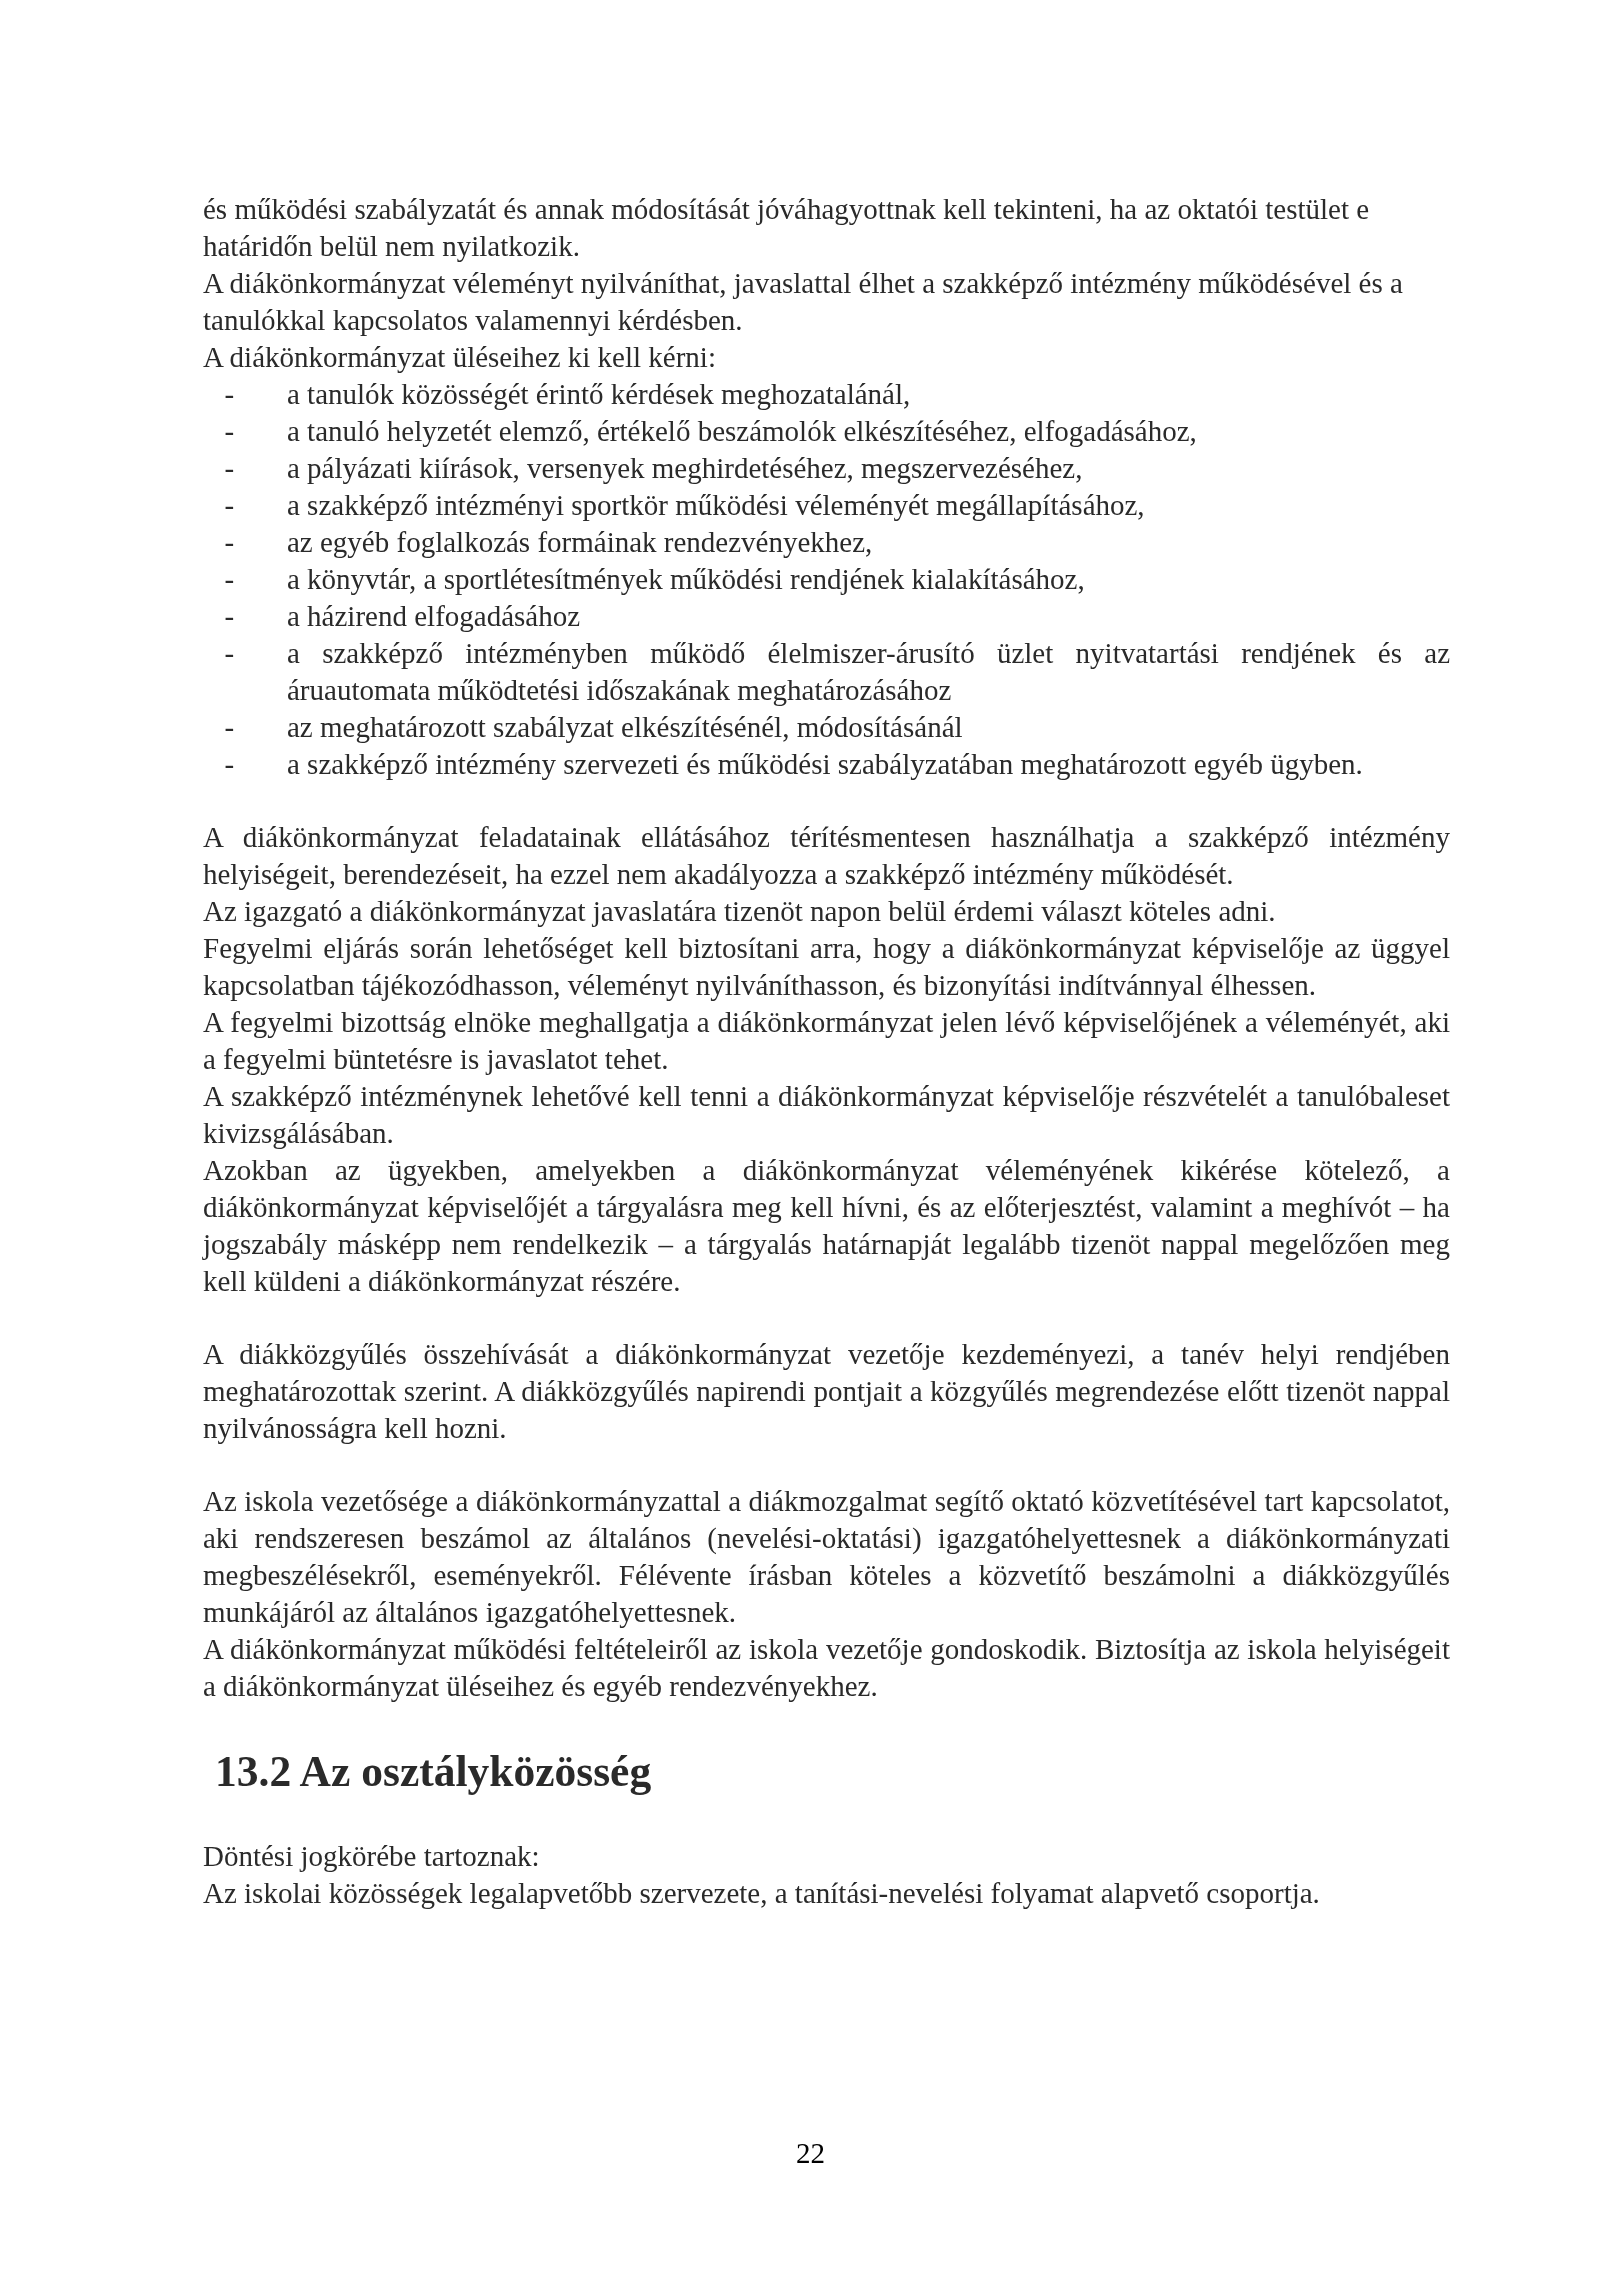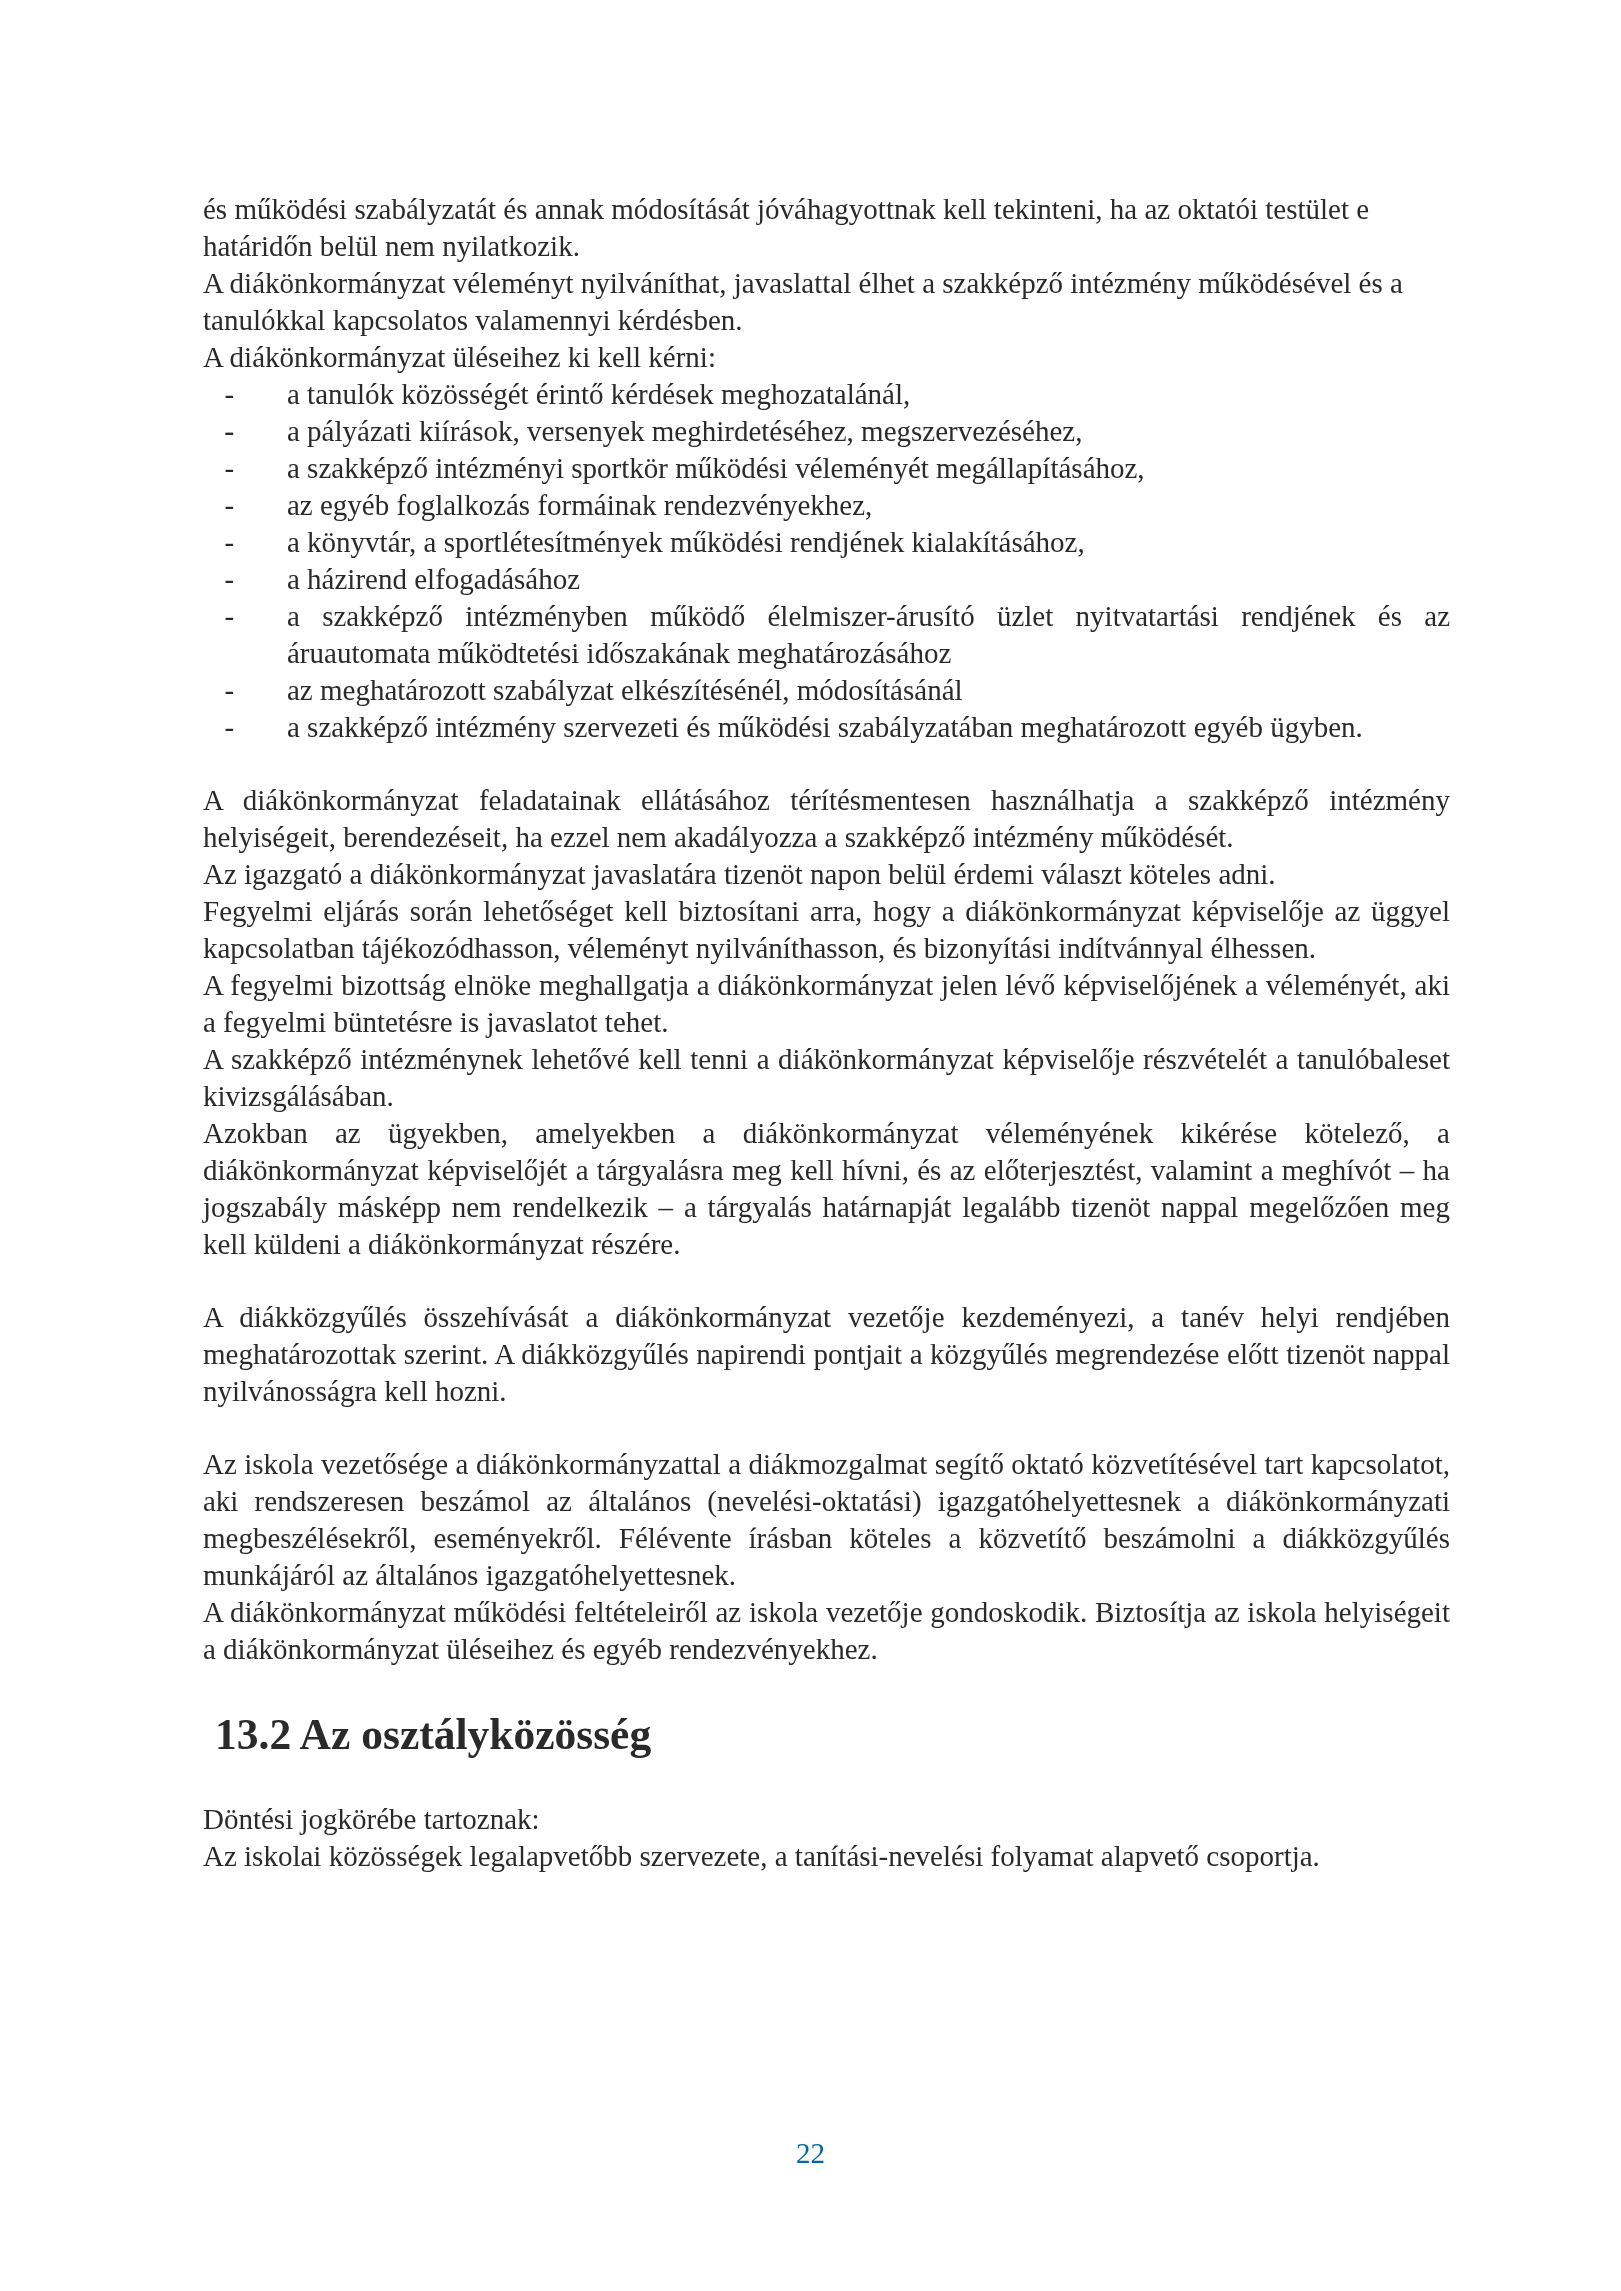--- a/index.html
+++ b/index.html
@@ -11,35 +11,35 @@
       text-align: justify;
     }
     .p { margin: 0; }
     .gap { height: 36px; }
     .list { margin: 0; padding: 0; list-style: none; }
     .li { position: relative; padding-left: 84px; }
     .li .dash { position: absolute; left: 21.6px; top: 0; }
     .h { font-weight: bold; margin: 12px; text-align: left; }
     .pagenum {
       position: absolute; left: 0; width: 1621px; top: 2137px; text-align: center;
-      font-family: "Liberation Serif", "DejaVu Serif", serif; font-size: 29px; color: #0369a1;
+      font-family: "Liberation Serif", "DejaVu Serif", serif; font-size: 29px; color: #000000;
     }
     .last-line { text-align: left; }
   </style>
 </head>
 <body>
 
 <div class="page">
   <p class="p last-line">és működési szabályzatát és annak módosítását jóváhagyottnak kell tekinteni, ha az oktatói testület e határidőn belül nem nyilatkozik.</p>
   <p class="p last-line">A diákönkormányzat véleményt nyilváníthat, javaslattal élhet a szakképző intézmény működésével és a tanulókkal kapcsolatos valamennyi kérdésben.</p>
   <p class="p">A diákönkormányzat üléseihez ki kell kérni:</p>
 
   <ul class="list">
     <li class="li last-line"><span class="dash">-</span><span>a tanulók közösségét érintő kérdések meghozatalánál,</span></li>
-    <li class="li last-line"><span class="dash">-</span></li>
+    <li class="li last-line"><span class="dash">-</span><span>a tanuló helyzetét elemző, értékelő beszámolók elkészítéséhez, elfogadásához,</span></li>
     <li class="li last-line"><span class="dash">-</span><span>a pályázati kiírások, versenyek meghirdetéséhez, megszervezéséhez,</span></li>
     <li class="li last-line"><span class="dash">-</span><span>a szakképző intézményi sportkör működési véleményét megállapításához,</span></li>
     <li class="li last-line"><span class="dash">-</span><span>az egyéb foglalkozás formáinak rendezvényekhez,</span></li>
     <li class="li last-line"><span class="dash">-</span><span>a könyvtár, a sportlétesítmények működési rendjének kialakításához,</span></li>
     <li class="li last-line"><span class="dash">-</span><span>a házirend elfogadásához</span></li>
     <li class="li"><span class="dash">-</span><span>a szakképző intézményben működő élelmiszer-árusító üzlet nyitvatartási rendjének és az áruautomata működtetési időszakának meghatározásához</span></li>
     <li class="li last-line"><span class="dash">-</span><span>az meghatározott szabályzat elkészítésénél, módosításánál</span></li>
     <li class="li"><span class="dash">-</span><span>a szakképző intézmény szervezeti és működési szabályzatában meghatározott egyéb ügyben.</span></li>
   </ul>
 

